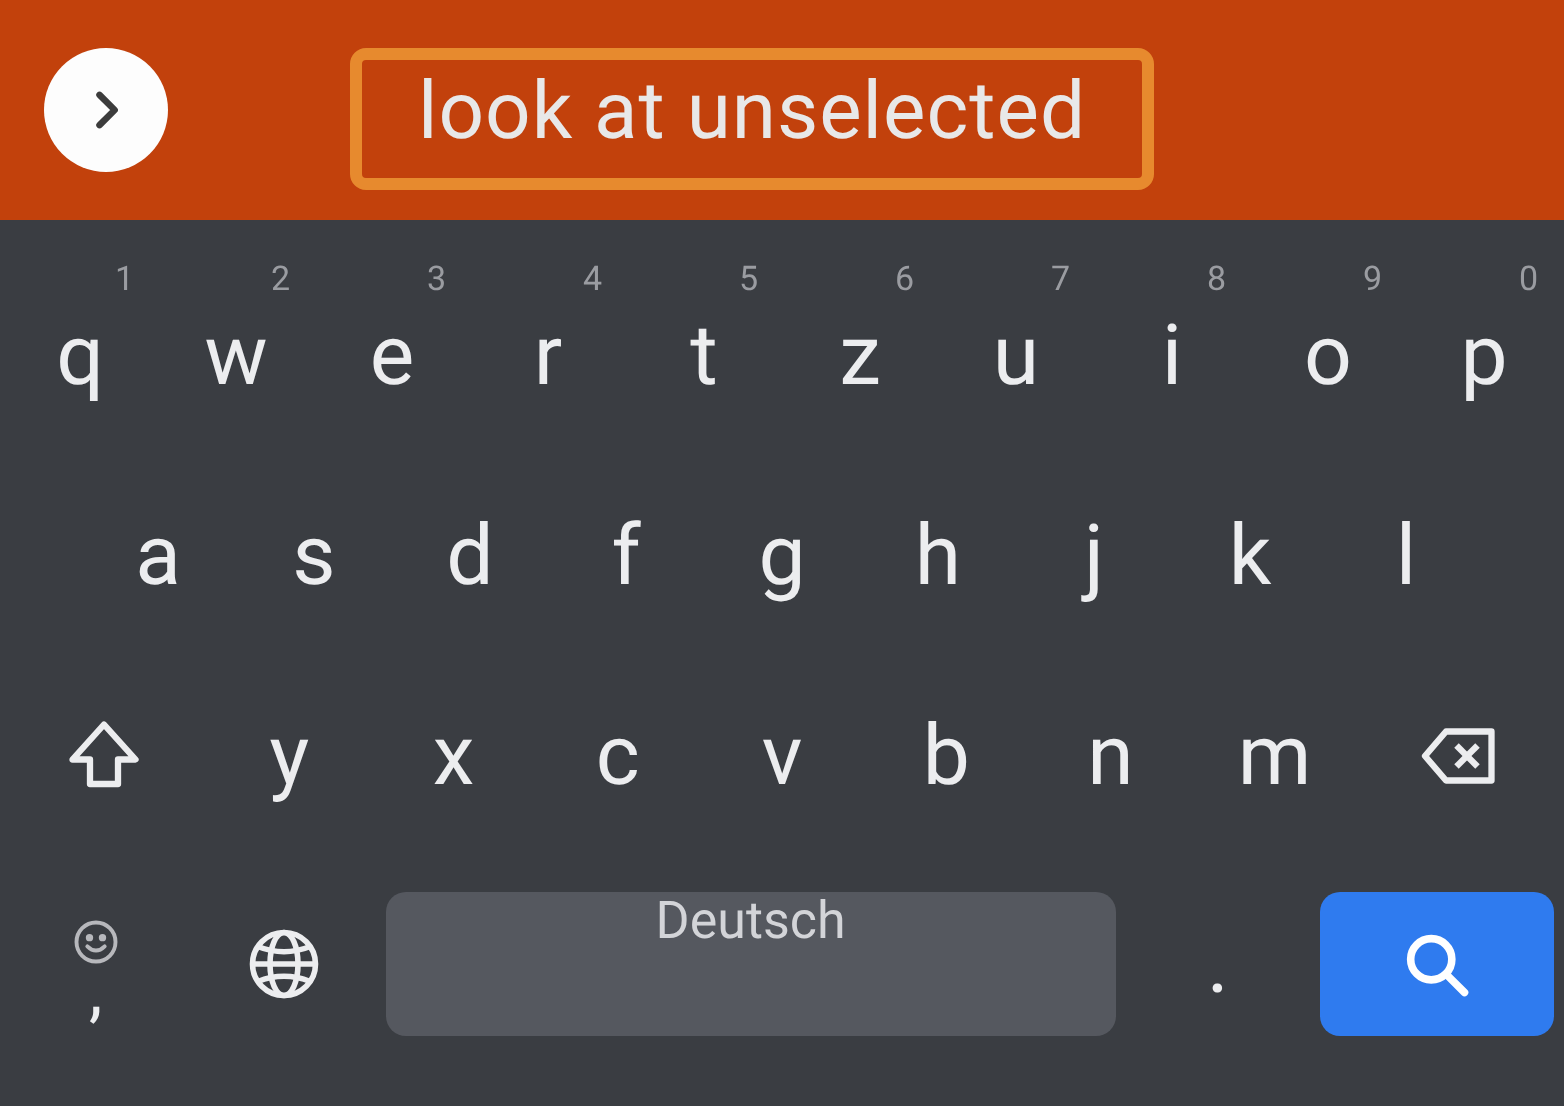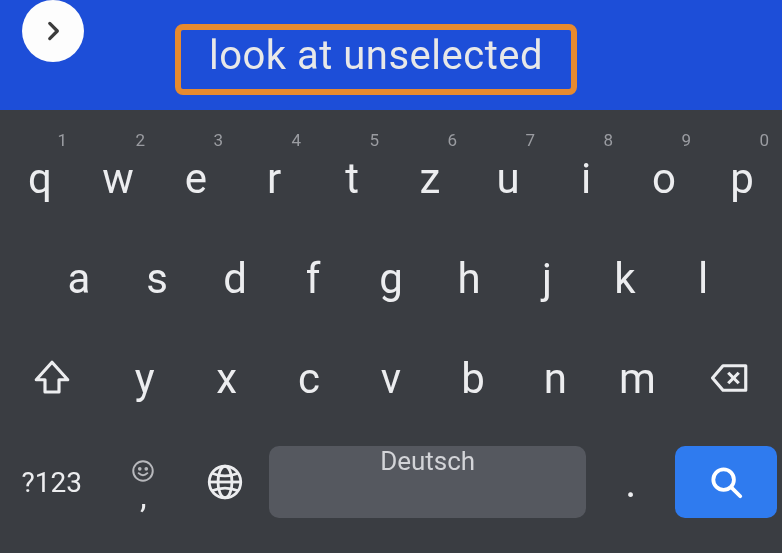--- a/index.html
+++ b/index.html
@@ -6,23 +6,23 @@
   body {
     width: 782px;
     height: 553px;
     background: #3a3d42;
     font-family: -apple-system, Roboto, Arial, sans-serif;
     overflow: hidden;
     position: relative;
   }
   .suggestion-bar {
     height: 110px;
-    background: #1d4ed8;
-    display: flex;
-    align-items: flex-start;
+    background: #c2410c;
+    display: flex;
+    align-items: center;
     padding: 0 22px;
     position: relative;
   }
   .expand-button {
     width: 62px;
     height: 62px;
     border-radius: 50%;
     background: #fdfdfd;
     display: flex;
     align-items: center;
@@ -251,23 +251,20 @@
     <div class="key bksp-key">
       <svg class="icon-svg" viewBox="0 0 24 24" fill="none" stroke="#ecedef" stroke-width="1.8" stroke-linejoin="round">
           <path d="M8 5 L21 5 L21 19 L8 19 L2 12 Z"></path>
           <line x1="11" y1="9" x2="17" y2="15"></line>
           <line x1="17" y1="9" x2="11" y2="15"></line>
         </svg>
     </div>
   </div>
 
   <div class="row row4">
-    <div class="key sym-key">
-        <span>?123</span>
-      </div>
     <div class="key emoji-key">
       <div class="stack">
         <svg class="small-icon" viewBox="0 0 24 24" fill="none" stroke="#b7b8bc" stroke-width="1.8">
             <circle cx="12" cy="12" r="9"></circle>
             <circle cx="9" cy="10" r="0.8" fill="#b7b8bc"></circle>
             <circle cx="15" cy="10" r="0.8" fill="#b7b8bc"></circle>
             <path d="M8 14 Q12 18 16 14" stroke-linecap="round"></path>
           </svg>
         <span class="comma">,</span>
       </div>

